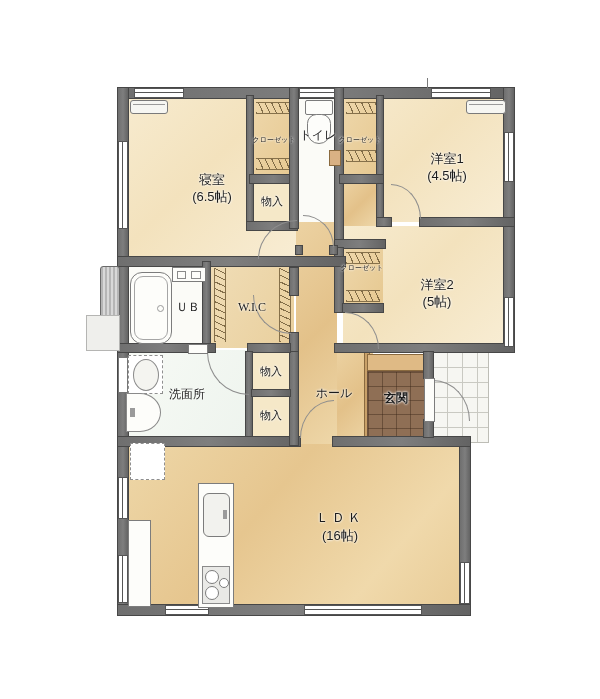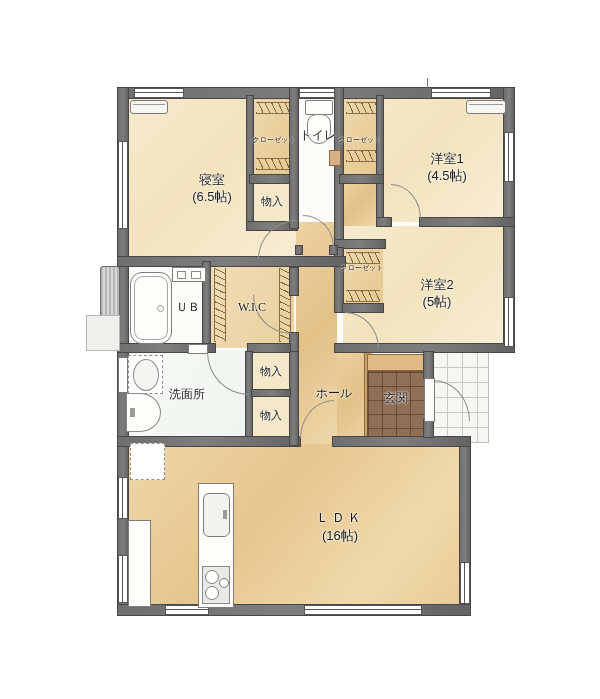--- a/index.html
+++ b/index.html
@@ -186,21 +186,21 @@
   <div class="lbl l13" style="left:212px;top:179px;">寝室</div>
   <div class="lbl l13" style="left:212px;top:196px;">(6.5帖)</div>
   <div class="lbl l13" style="left:447px;top:158px;">洋室1</div>
   <div class="lbl l13" style="left:447px;top:175px;">(4.5帖)</div>
   <div class="lbl l13" style="left:437px;top:284px;">洋室2</div>
   <div class="lbl l13" style="left:437px;top:301px;text-align:right;">(5帖)</div>
   <div class="lbl l13 sp" style="left:340px;top:517px;">ＬＤＫ</div>
   <div class="lbl l13" style="left:340px;top:535px;">(16帖)</div>
   <div class="lbl l12" style="left:187px;top:394px;">洗面所</div>
   <div class="lbl l12" style="left:334px;top:393px;">ホール</div>
-  <div class="lbl l12" style="left:396px;top:398px;">玄関</div>
+  <div class="lbl l12" style="left:396px;top:398px;font-weight:bold;">玄関</div>
   <div class="lbl l12" style="left:252px;top:307px;font-family:Liberation Serif, serif;">W.I.C</div>
   <div class="lbl l12" style="left:188px;top:307px;">ＵＢ</div>
   <div class="lbl l12" style="left:318px;top:135px;">トイレ</div>
   <div class="lbl l7" style="left:274px;top:139px;">クローゼット</div>
   <div class="lbl l7" style="left:360px;top:139px;">クローゼット</div>
   <div class="lbl l7" style="left:362px;top:267px;">クローゼット</div>
   <div class="lbl l11" style="left:272px;top:201px;">物入</div>
   <div class="lbl l11" style="left:271px;top:371px;">物入</div>
   <div class="lbl l11" style="left:271px;top:415px;">物入</div>
 

